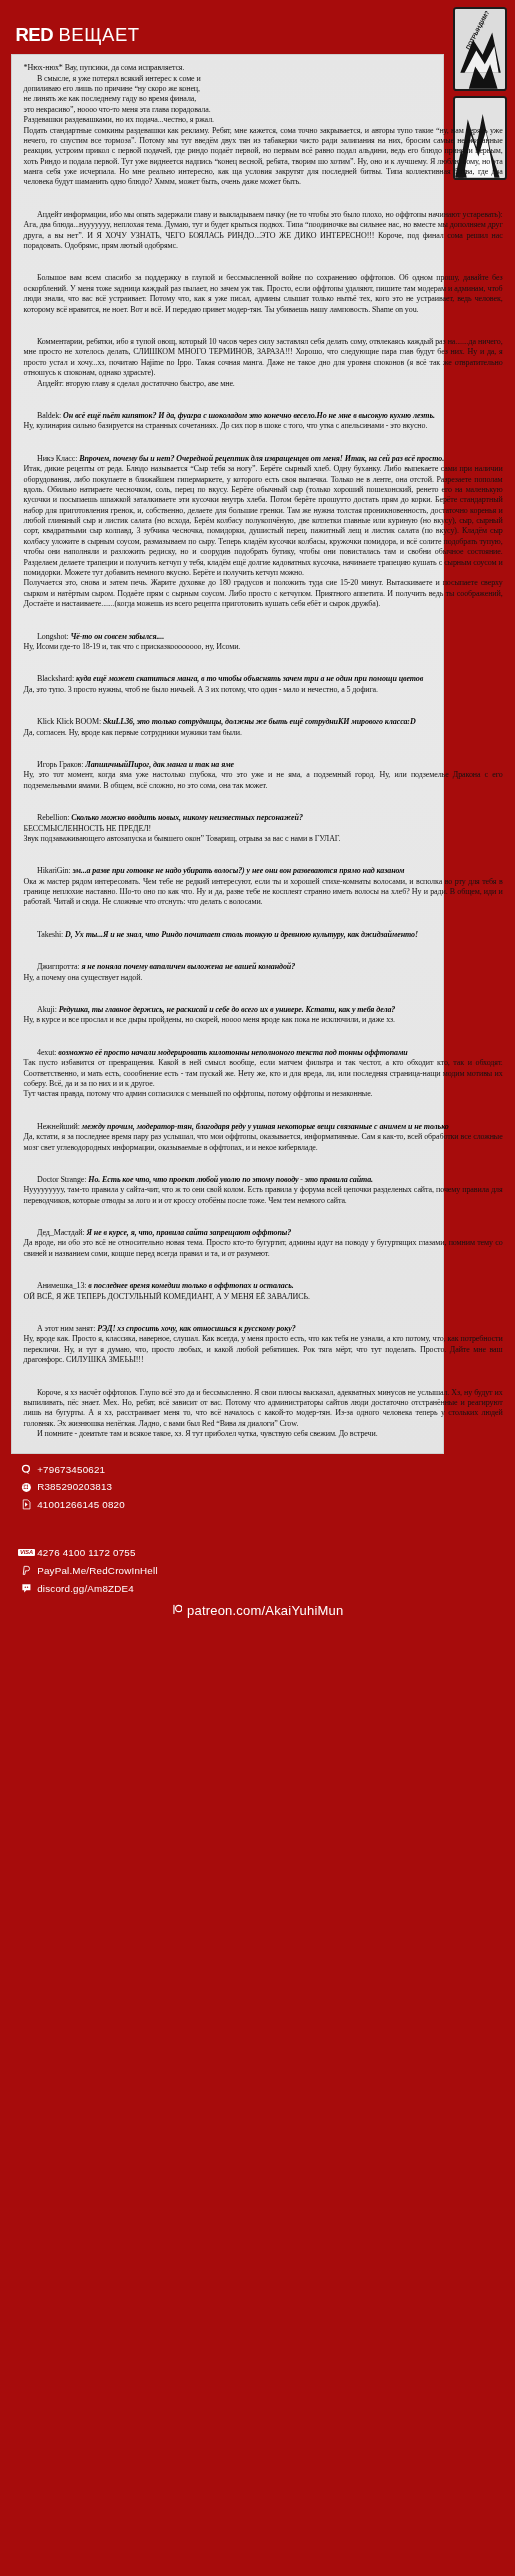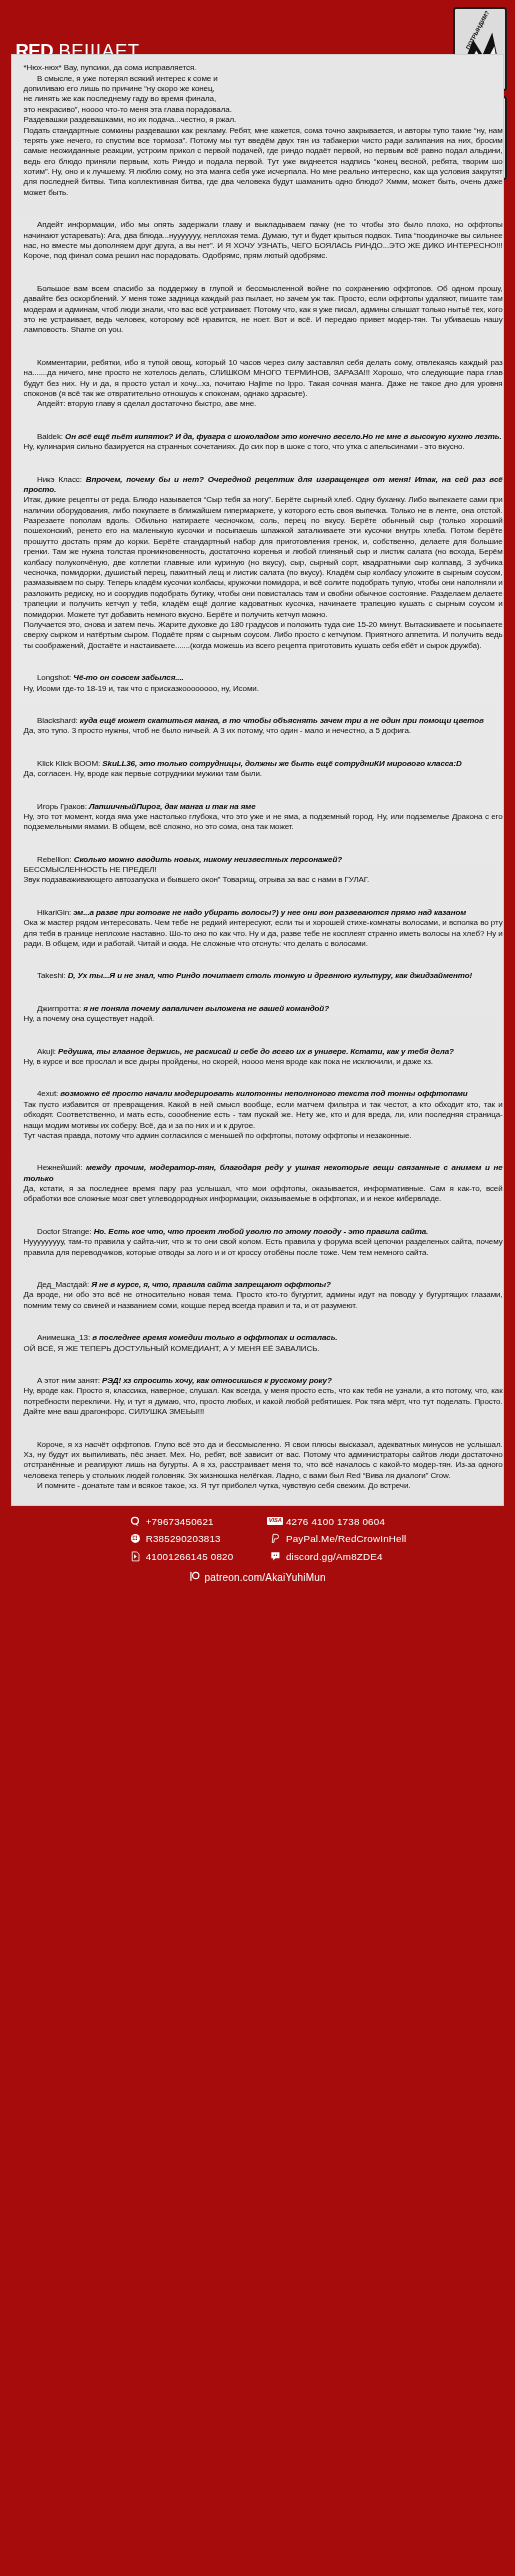--- a/index.html
+++ b/index.html
@@ -20,21 +20,21 @@
 
   
   .header{
     position:relative;
     height:54px;
     padding:0;
   }
   .brand{
     position:absolute;
     left:15.5px;
-    top:42px;
+    top:26px;
     color:#ffffff;
     font-size:18.5px;
     letter-spacing:0.3px;
     line-height:1;
     white-space:nowrap;
   }
   .brand .b-red{
     font-weight:bold;
     font-stretch:condensed;
     letter-spacing:-0.5px;
@@ -65,21 +65,22 @@
   .thumb svg{display:block;width:100%;height:auto;}
 
   
   .sheet{
     position:relative;
     margin:0 11.3px 0 11.3px;
     background:linear-gradient(180deg,#e6e6e6 0%, #e9e9e9 40%, #e4e4e4 100%);
     border:0.5px solid #cfcfcf;
     padding:8.2px 11.3px 13.4px 11.3px;
     box-sizing:border-box;
-    width:493px;
+    width:433px;
+    font-family:Liberation Serif, serif;
   }
   .sheet-inner{
     width:479px;
   }
   p{
     margin:0 0 0 0;
     color:#121212;
     font-size:8px;
     line-height:1.30;
     text-align:justify;
@@ -105,20 +106,21 @@
   .footer{
     position:relative;
     padding:9.3px 0 13.4px 0;
     color:#ffffff;
   }
   .f-grid{
     display:flex;
     justify-content:center;
     gap:36px;
     padding-left:20.6px;
+    flex-direction:column;
   }
   .f-col{display:flex;flex-direction:column;gap:5.7px;}
   .f-row{
     display:flex;
     align-items:center;
     gap:4.6px;
     font-size:9.8px;
     color:#fff;
     font-stretch:condensed;
     letter-spacing:0.2px;
@@ -129,21 +131,21 @@
     display:inline-flex;align-items:center;justify-content:center;
     flex:0 0 12px;
   }
   .f-row .ic svg{display:block}
   .f-center{
     margin-top:8.8px;
     display:flex;
     align-items:center;
     justify-content:center;
     gap:4.6px;
-    font-size:10px;
+    font-size:13px;
     font-stretch:condensed;
     letter-spacing:0.2px;
   }
   .visa{
     background:#fff;color:#a70c0c;
     font-weight:bold;font-style:italic;
     font-size:5.7px;line-height:7.7px;
     padding:0 1.5px;border-radius:1px;
     letter-spacing:0;
   }
@@ -318,21 +320,21 @@
           </span>
           <span>41001266145 0820</span>
         </div>
       </div>
 
       <div class="f-col">
         <div class="f-row">
           <span class="ic">
             <span class="visa">VISA</span>
           </span>
-          <span>4276 4100 1738 0604</span>
+          <span>4276 4100 1172 0755</span>
         </div>
         <div class="f-row">
           <span class="ic">
             <svg width="10.8" height="10.8" viewBox="0 0 24 24">
                 <path d="M7 3 h7 a5 5 0 0 1 0 10 h-4 l-1.5 8 H5 Z" fill="none" stroke="#fff" stroke-width="2"></path>
               </svg>
           </span>
           <span>PayPal.Me/RedCrowInHell</span>
         </div>
         <div class="f-row">

